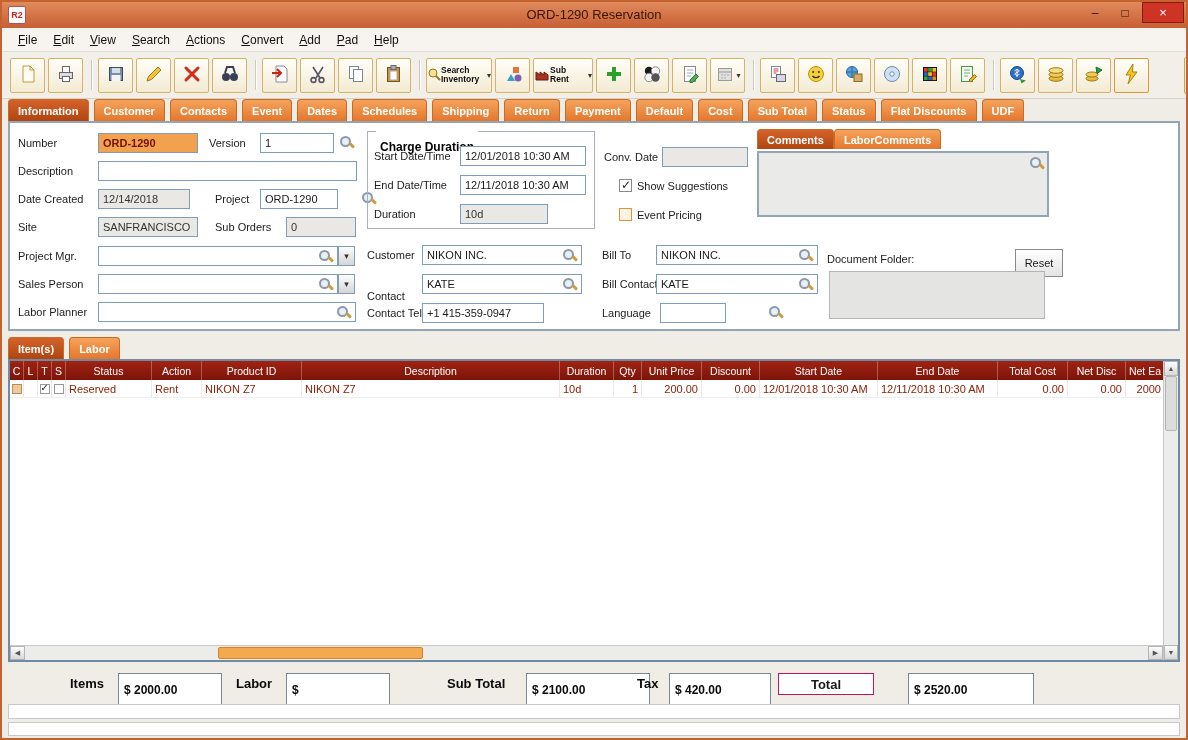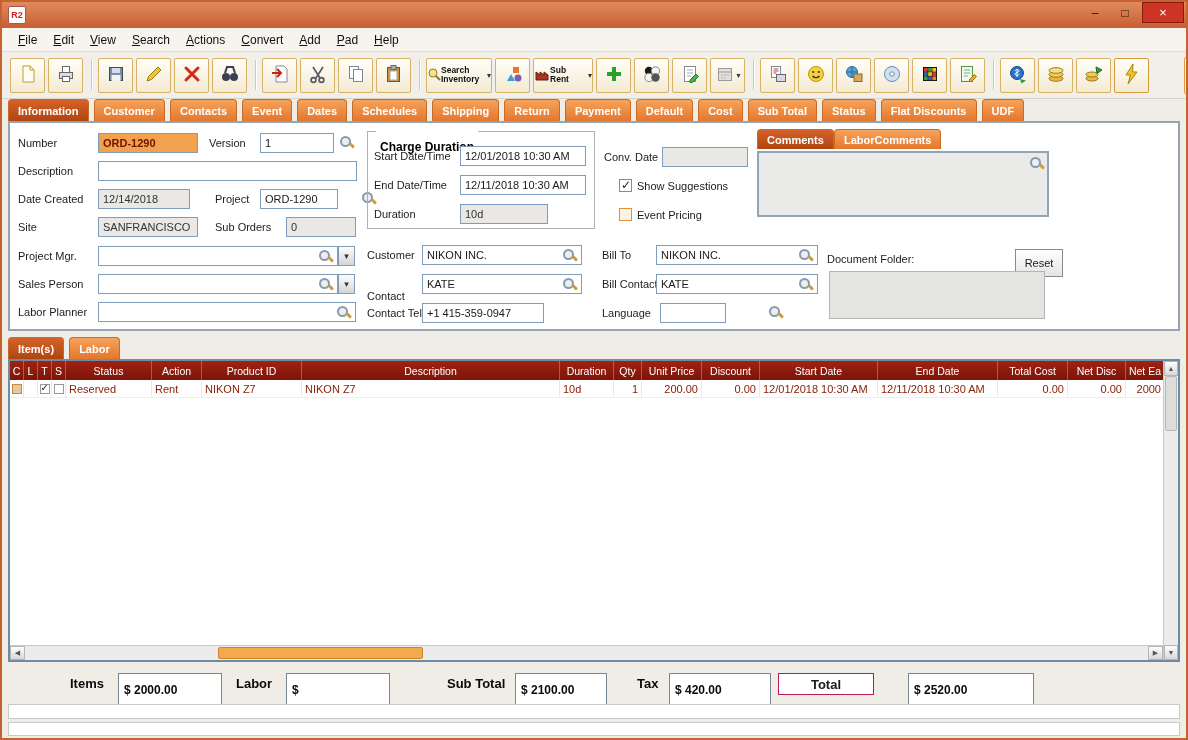--- a/index.html
+++ b/index.html
@@ -90,20 +90,21 @@
     display:flex;align-items:center;justify-content:center;font-size:13px;font-weight:bold}
   .strip{position:absolute;left:6px;height:15px;background:#fff;border:1px solid #c9c9c9}
 </style>
 </head>
 <body>
 
 <div id="win">
 
   <div id="titlebar">
     <span id="app-badge">R2</span>
+    <span id="title-text">ORD-1290 Reservation</span>
     <span class="wc" id="btn-min">–</span>
     <span class="wc" id="btn-max">□</span>
     <span class="wc" id="btn-close">×</span>
   </div>
 
   <div id="menubar">
     <span class="menu-item">File</span>
     <span class="menu-item">Edit</span>
     <span class="menu-item">View</span>
     <span class="menu-item">Search</span>
@@ -523,21 +524,21 @@
         </span>
       <span class="sb-arrow aD"></span>
     </div>
   </div>
 
   <span class="tot-lbl" style="left:68px;top:674px">Items</span>
   <div class="tot-inp" style="left:116px;top:671px;width:104px">$ 2000.00</div>
   <span class="tot-lbl" style="left:234px;top:674px">Labor</span>
   <div class="tot-inp" style="left:284px;top:671px;width:104px">$</div>
   <span class="tot-lbl" style="left:445px;top:674px">Sub Total</span>
-  <div class="tot-inp" style="left:513px;top:671px;width:92px">$ 2100.00</div>
+  <div class="tot-inp" style="left:524px;top:671px;width:124px">$ 2100.00</div>
   <span class="tot-lbl" style="left:635px;top:674px">Tax</span>
   <div class="tot-inp" style="left:667px;top:671px;width:102px">$ 420.00</div>
   <div id="total-box">Total</div>
   <div class="tot-inp" style="left:906px;top:671px;width:126px">$ 2520.00</div>
 
   <div class="strip" style="top:702px;width:1172px"></div>
   <div class="strip" style="top:720px;width:1172px;height:14px"></div>
 
 </div>
 

